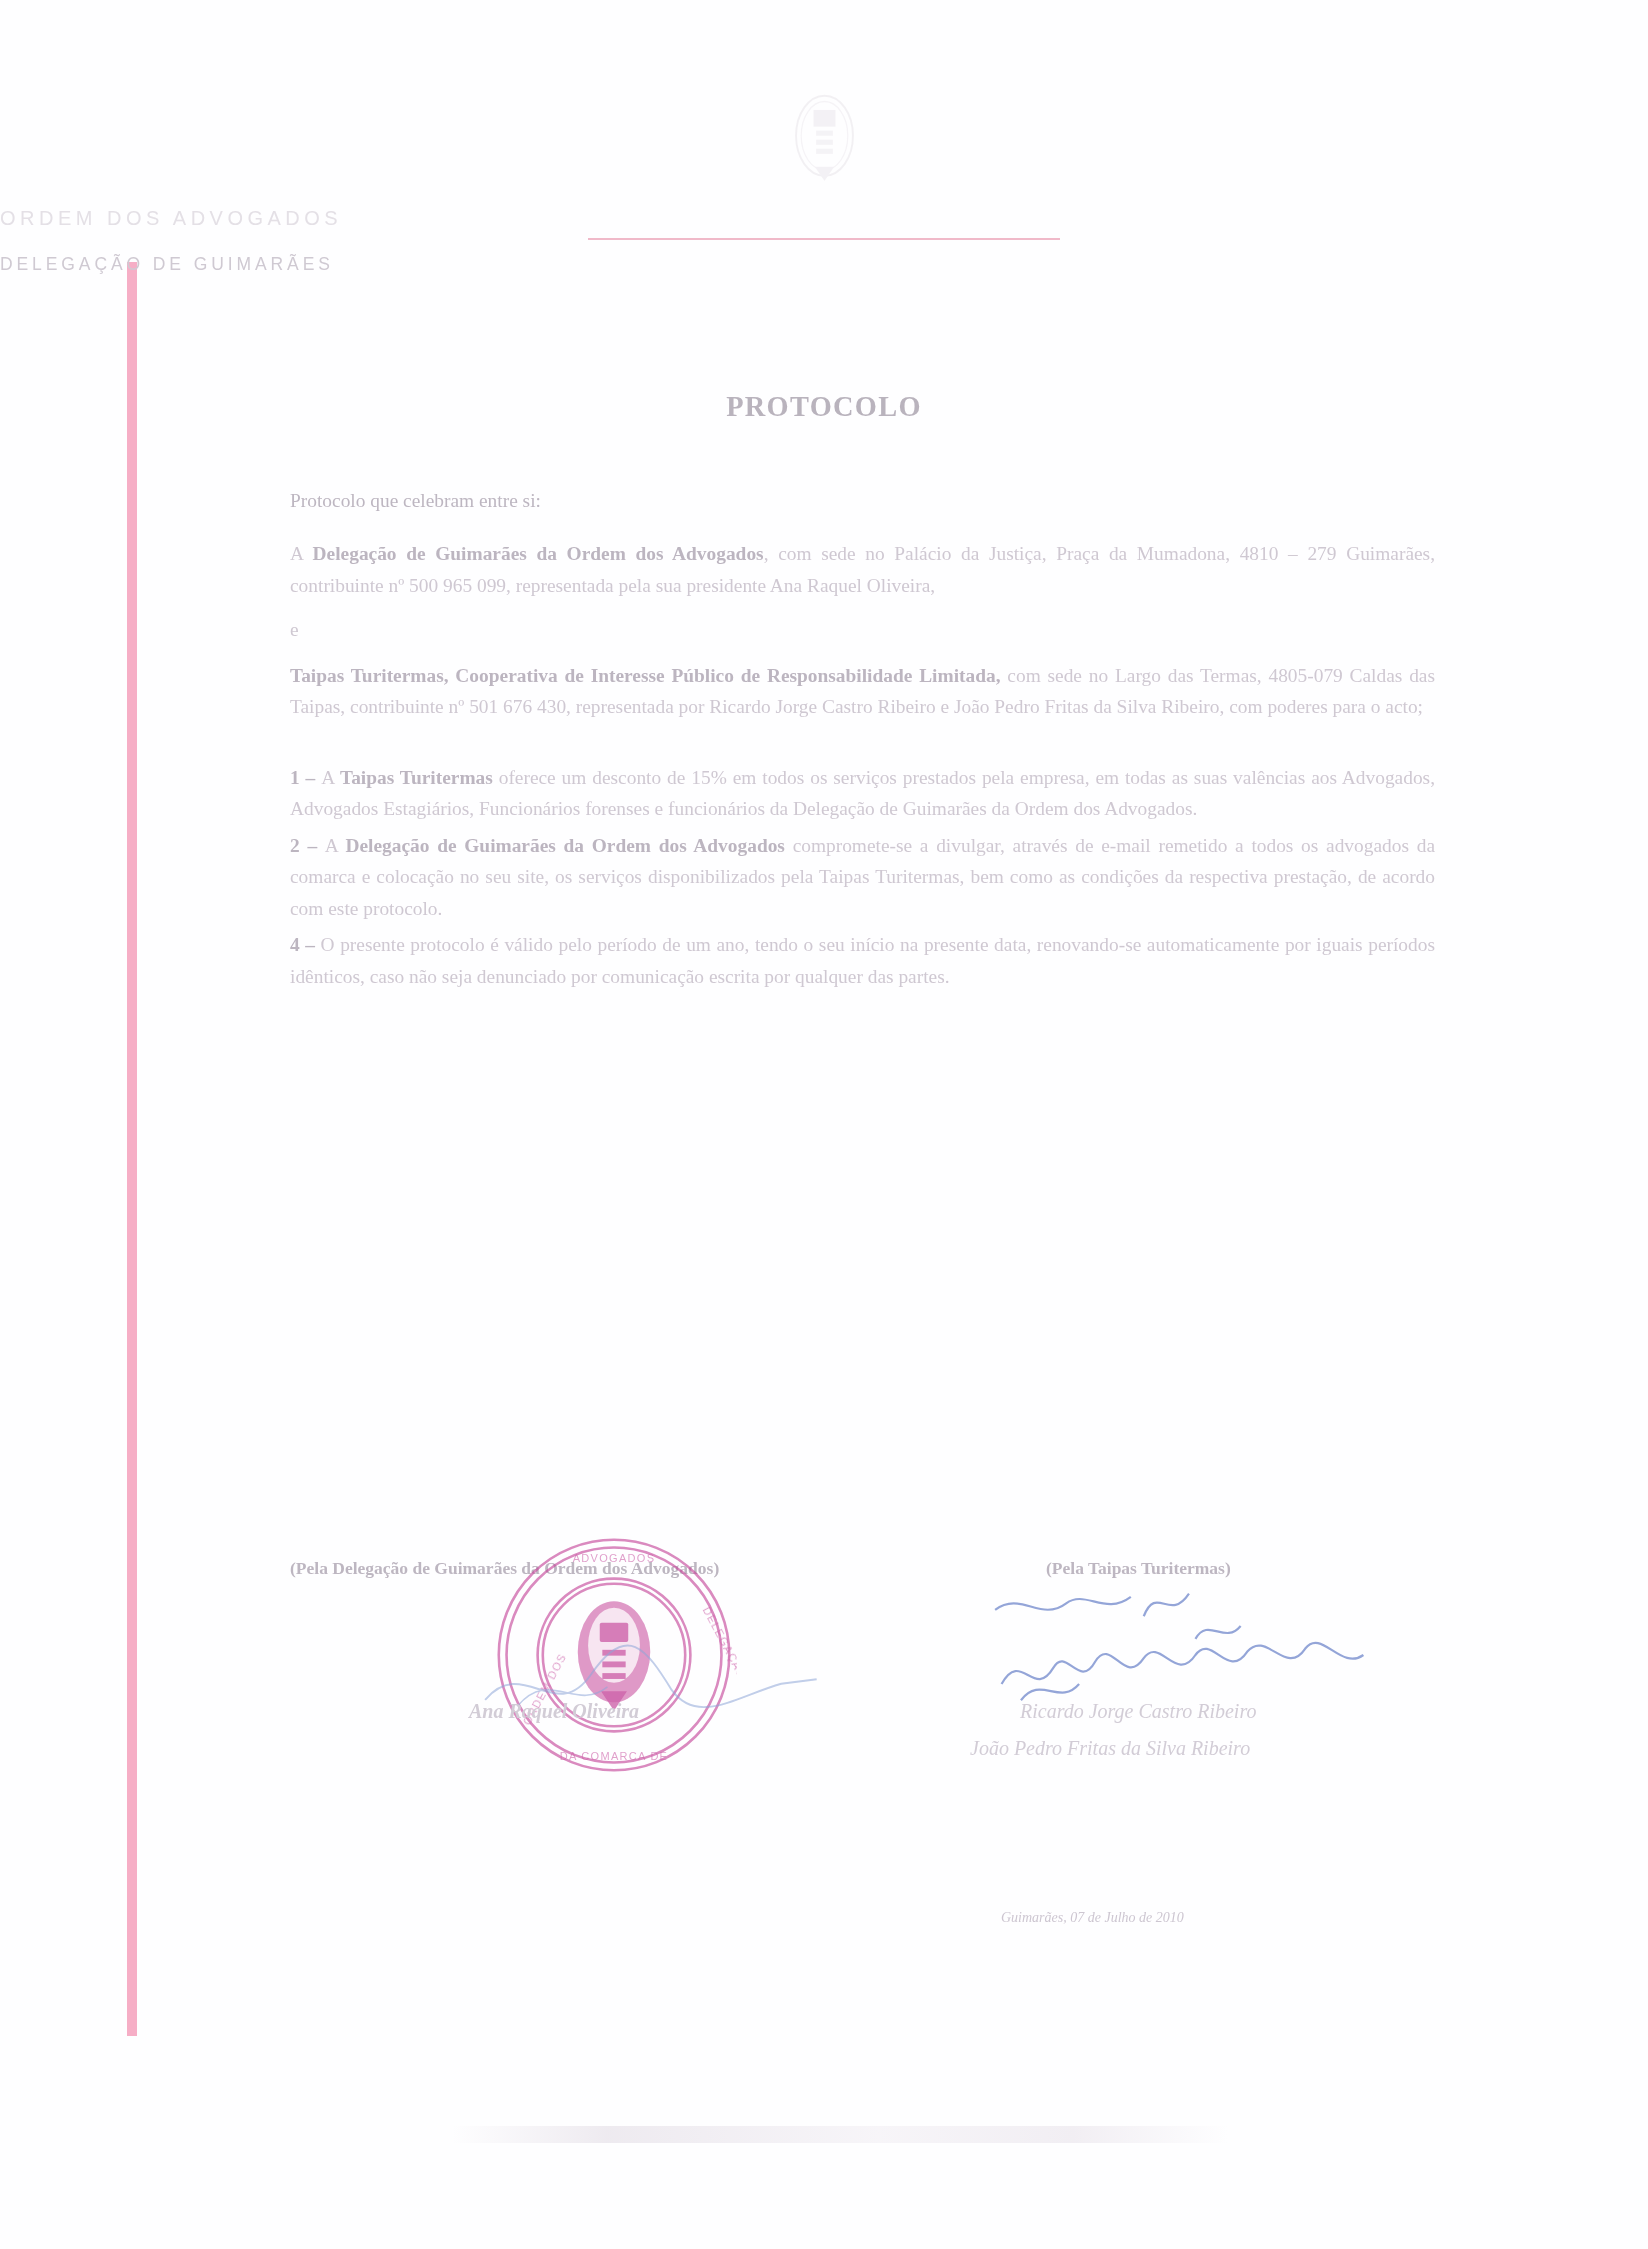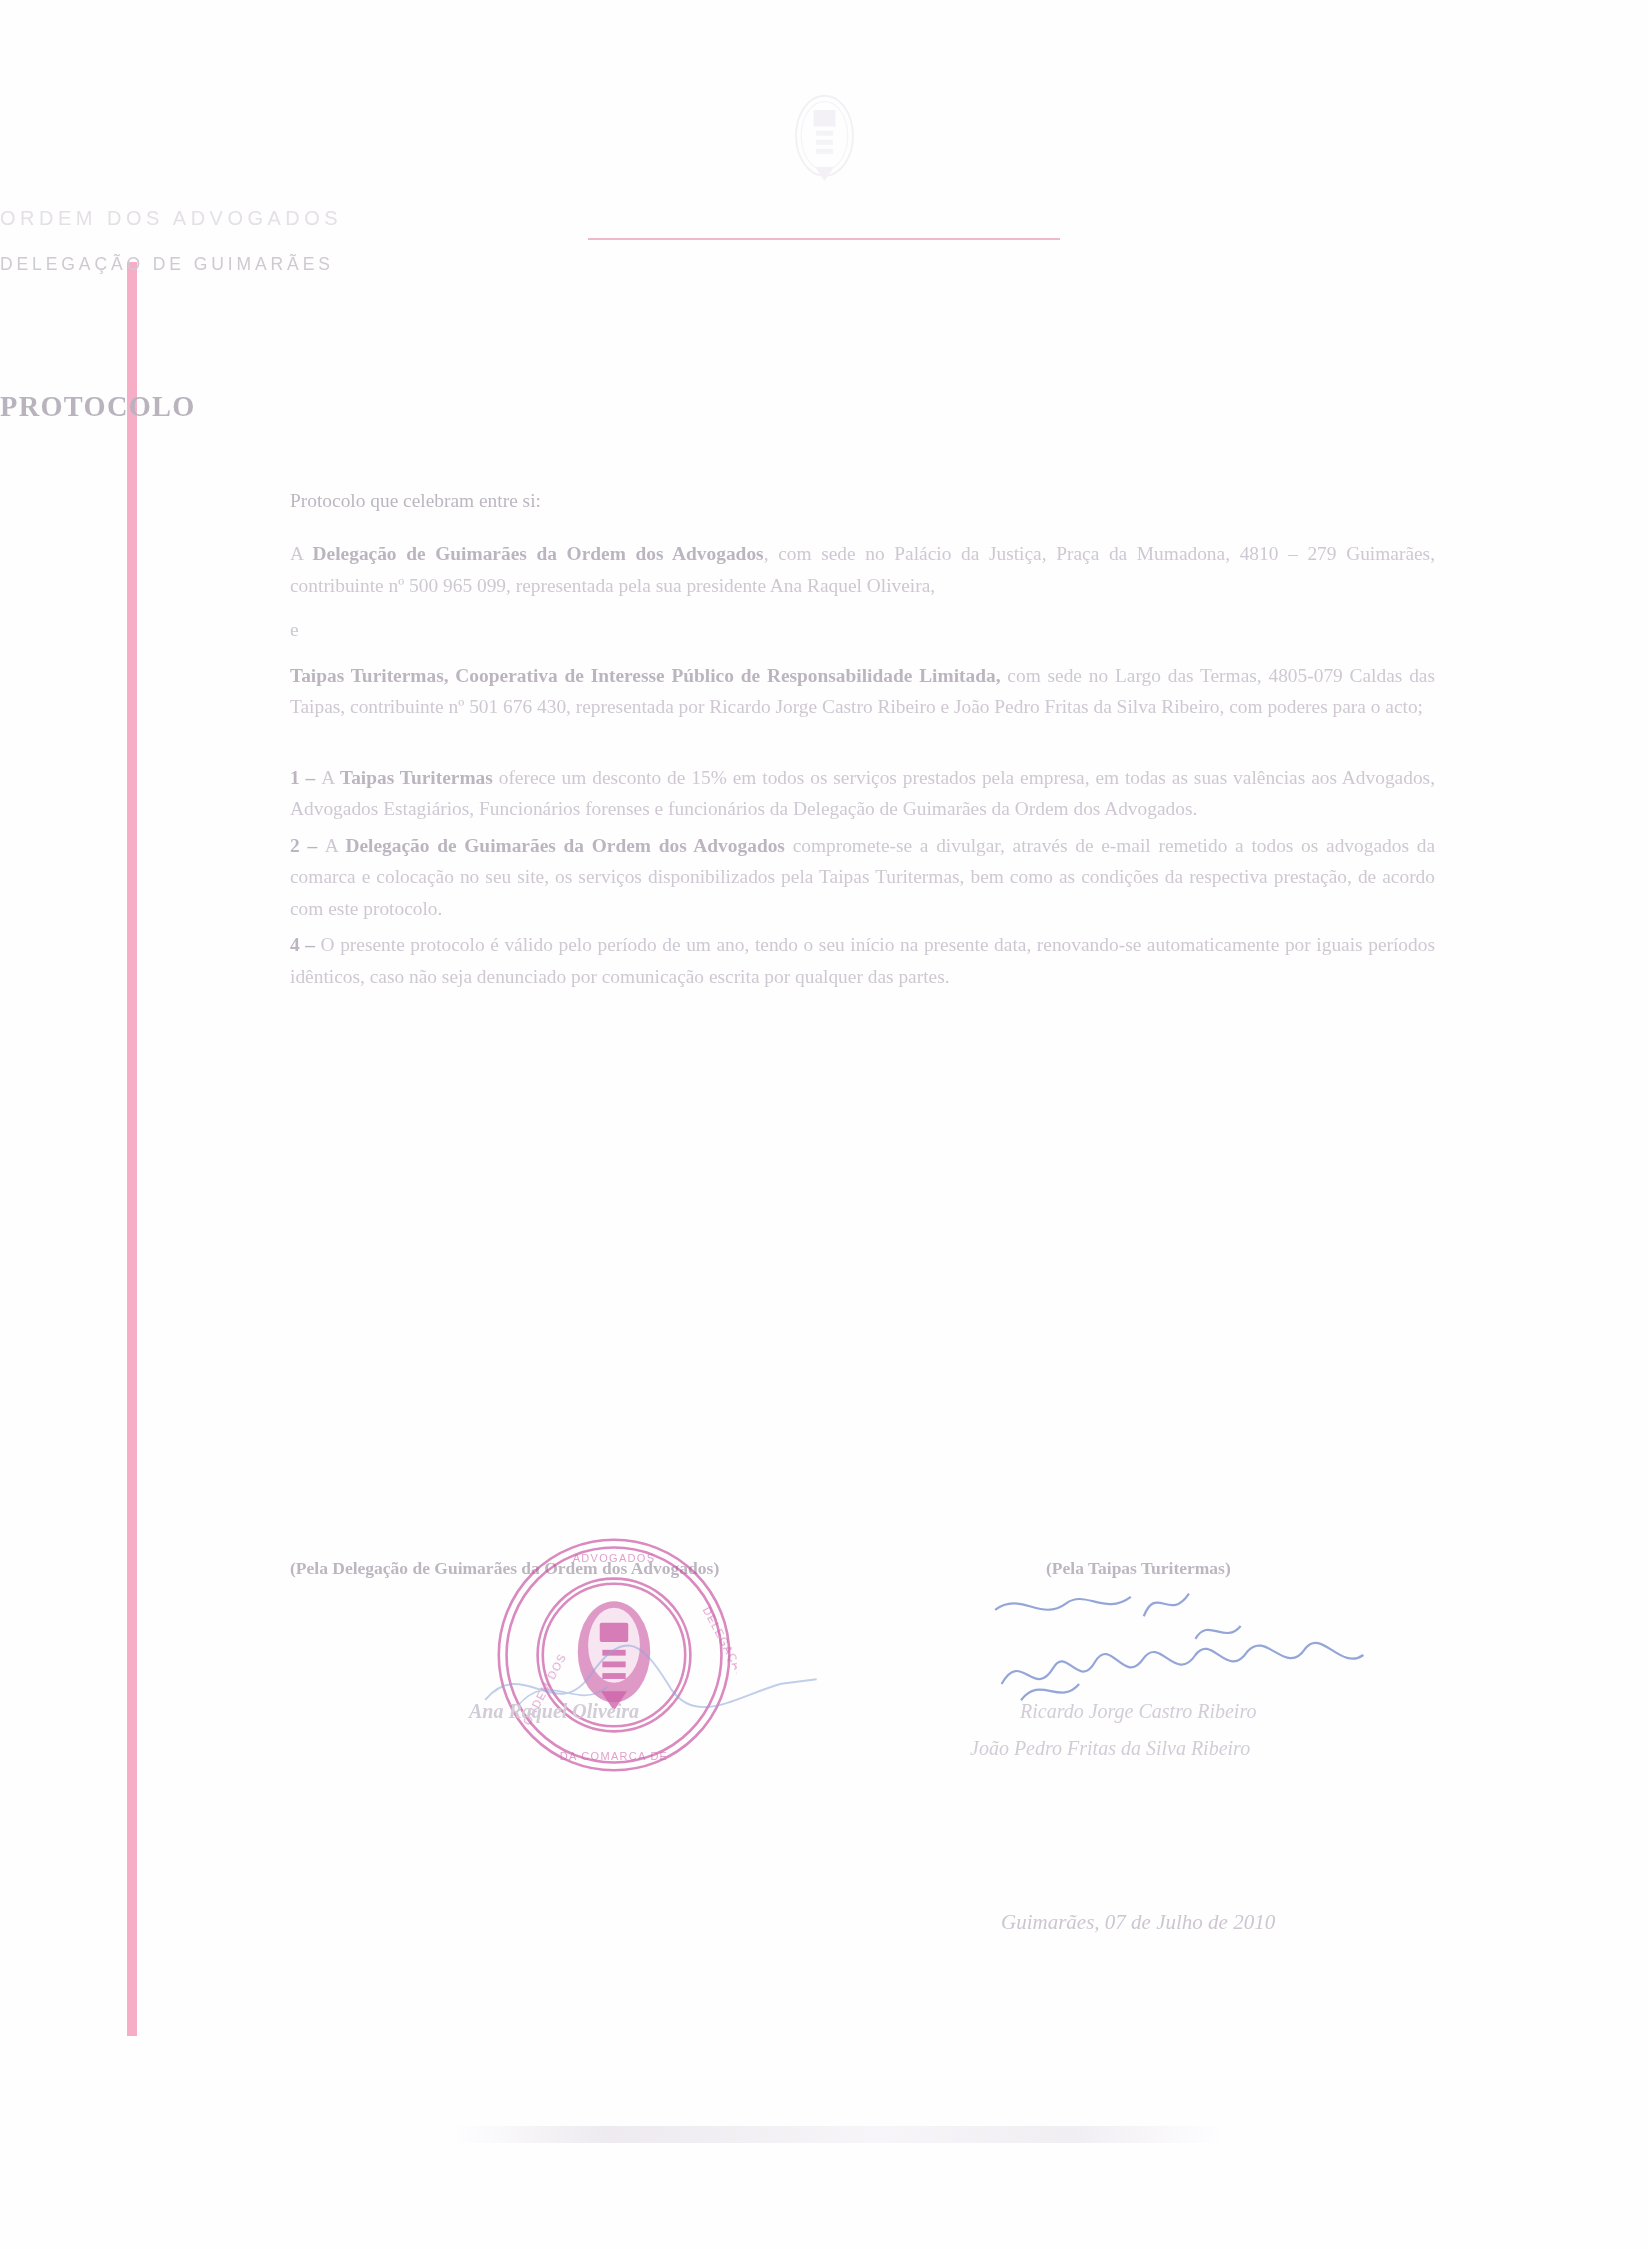--- a/index.html
+++ b/index.html
@@ -67,21 +67,21 @@
     font-size: 17.5px;
     letter-spacing: 3.9px;
     color: #cfc9d2;
   }
 
   .doc-title {
     position: absolute;
     left: 0;
     top: 391px;
     width: 1648px;
-    text-align: left;
+    text-align: center;
     font-family: "Liberation Serif", serif;
     font-weight: bold;
     font-size: 28.4px;
     letter-spacing: 1.3px;
     color: #b9b3bd;
   }
 
   
   .body-col {
     position: absolute;
@@ -132,21 +132,21 @@
   }
   .sig-name-1 { left: 469px; top: 1700px; font-weight: bold; }
   .sig-name-2 { left: 1020px; top: 1700px; }
   .sig-name-3 { left: 970px; top: 1737px; }
 
   .date-line {
     position: absolute;
     left: 1001px;
     top: 1910px;
     font-style: italic;
-    font-size: 21px;
+    font-size: 14px;
     color: #cdc6d1;
     font-family: "Liberation Serif", serif;
     white-space: nowrap;
   }
 
   
   .stamp {
     position: absolute;
     left: 491px;
     top: 1532px;

